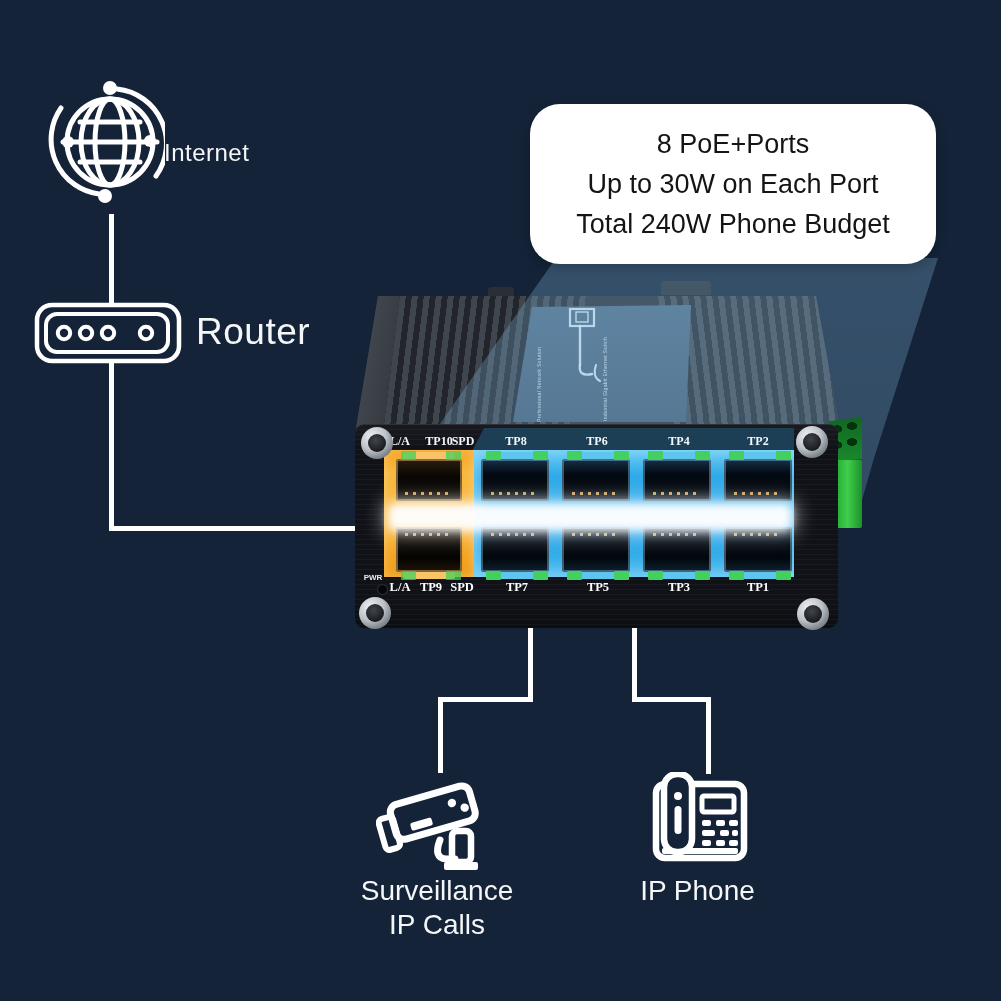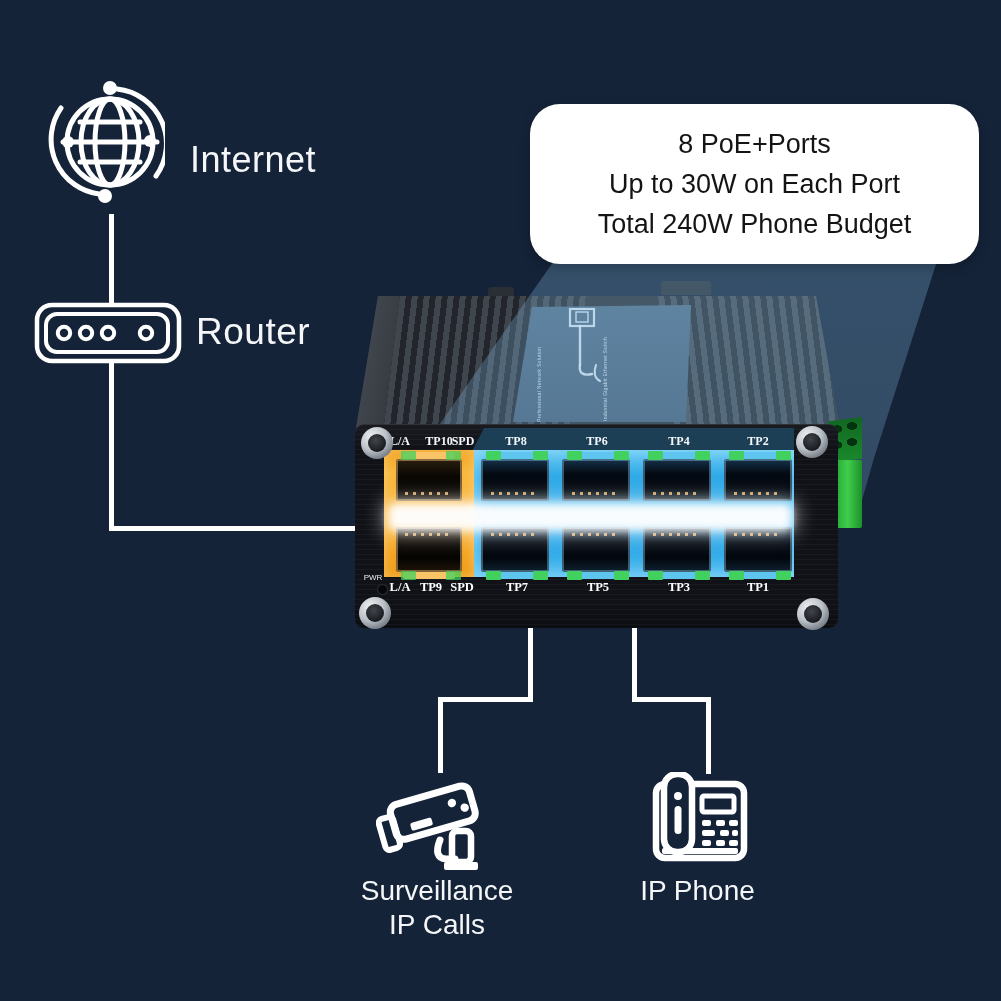--- a/index.html
+++ b/index.html
@@ -3,21 +3,21 @@
 <meta charset="utf-8">
 <style>
   html,body{margin:0;padding:0;background:#142338;}
   #stage{position:relative;width:1001px;height:1001px;background:#142338;overflow:hidden;
          font-family:"Liberation Sans",sans-serif;}
   .abs{position:absolute;}
   .wline{position:absolute;background:#ffffff;}
   .biglabel{position:absolute;color:#f4f6f8;font-weight:400;letter-spacing:.5px;}
 
   
-  .bubble{position:absolute;left:530px;top:104px;width:449px;height:160px;background:#ffffff;
+  .bubble{position:absolute;left:530px;top:104px;width:406px;height:160px;background:#ffffff;
           border-radius:30px;display:flex;flex-direction:column;justify-content:center;
           align-items:center;box-shadow:0 4px 12px rgba(0,0,0,.22);z-index:6;}
   .bubble span{color:#141414;font-size:27px;line-height:40px;white-space:nowrap;}
 
   
   .beam{position:absolute;left:0;top:0;width:1001px;height:1001px;z-index:2;pointer-events:none;
         background:linear-gradient(180deg,rgba(130,182,220,.34),rgba(118,172,212,.22));
         clip-path:polygon(556px 258px,938px 258px,874px 458px,856px 521px,372px 521px);}
 
   
@@ -70,21 +70,21 @@
   .rt .port::after{bottom:6px;} .rb .port::after{top:6px;}
   .clp{position:absolute;width:15px;height:9px;background:#42d05e;border-radius:1px;}
   .rt .clp.l{top:-8px;left:5px;} .rt .clp.r{top:-8px;right:1px;}
   .rb .clp.l{bottom:-8px;left:5px;} .rb .clp.r{bottom:-8px;right:1px;}
   .orange .clp{opacity:.75;}
   .plabel{position:absolute;transform:translateX(-50%);color:#f2f7fb;font-size:12px;font-weight:bold;
           white-space:nowrap;font-family:Liberation Serif, serif;}
   .plabel.r1{top:10px;}
   .plabel.r2{top:156px;font-size:12.5px;color:#ffffff;}
   .pwr{position:absolute;left:4px;top:149px;width:28px;text-align:center;color:#e9edf1;
-       font-size:8px;font-weight:normal;}
+       font-size:8px;font-weight:bold;}
   .led{position:absolute;left:22px;top:160px;width:11px;height:11px;border-radius:50%;
        background:#05070a;box-shadow:inset 0 0 0 1px #2c3036;}
   .screw{position:absolute;width:32px;height:32px;border-radius:50%;
        background:radial-gradient(circle at 35% 30%,#eef0f2,#bcc2c9 45%,#80868e 72%,#585d64);}
   .screw::after{content:"";position:absolute;inset:7px;border-radius:50%;
        background:radial-gradient(circle at 42% 35%,#41454c,#17191d 75%);}
 
   
   .term-top{position:absolute;left:828px;top:417px;width:34px;height:46px;z-index:2;
        clip-path:polygon(0 10%,100% 0,100% 90%,0 100%);
@@ -127,21 +127,21 @@
       <path d="M 70 25 A 55 55 0 0 1 109 112"></path>
       <path d="M 52 130 A 55 55 0 0 1 14 44"></path>
     </g>
     <g fill="#ffffff" stroke="none">
       <circle cx="21" cy="78" r="6"></circle>
       <circle cx="103" cy="77" r="6"></circle>
       <circle cx="63" cy="24" r="7"></circle>
       <circle cx="58" cy="132" r="7"></circle>
     </g>
   </svg>
-  <div class="biglabel" style="left:190px;top:139px;font-size:36px">Internet</div>
+  <div class="biglabel" style="left:164px;top:139px;font-size:24px">Internet</div>
 
   <svg class="abs" style="left:34px;top:302px" width="148" height="62" viewBox="0 0 148 62">
     <g stroke="#ffffff" fill="none">
       <rect x="3" y="3" width="142" height="56" rx="15" stroke-width="4.5"></rect>
       <rect x="12" y="12" width="122" height="38" rx="11" stroke-width="4"></rect>
       <circle cx="30" cy="31" r="6.2" stroke-width="4"></circle>
       <circle cx="52" cy="31" r="6.2" stroke-width="4"></circle>
       <circle cx="74" cy="31" r="6.2" stroke-width="4"></circle>
       <circle cx="112" cy="31" r="6.2" stroke-width="4"></circle>
     </g>

